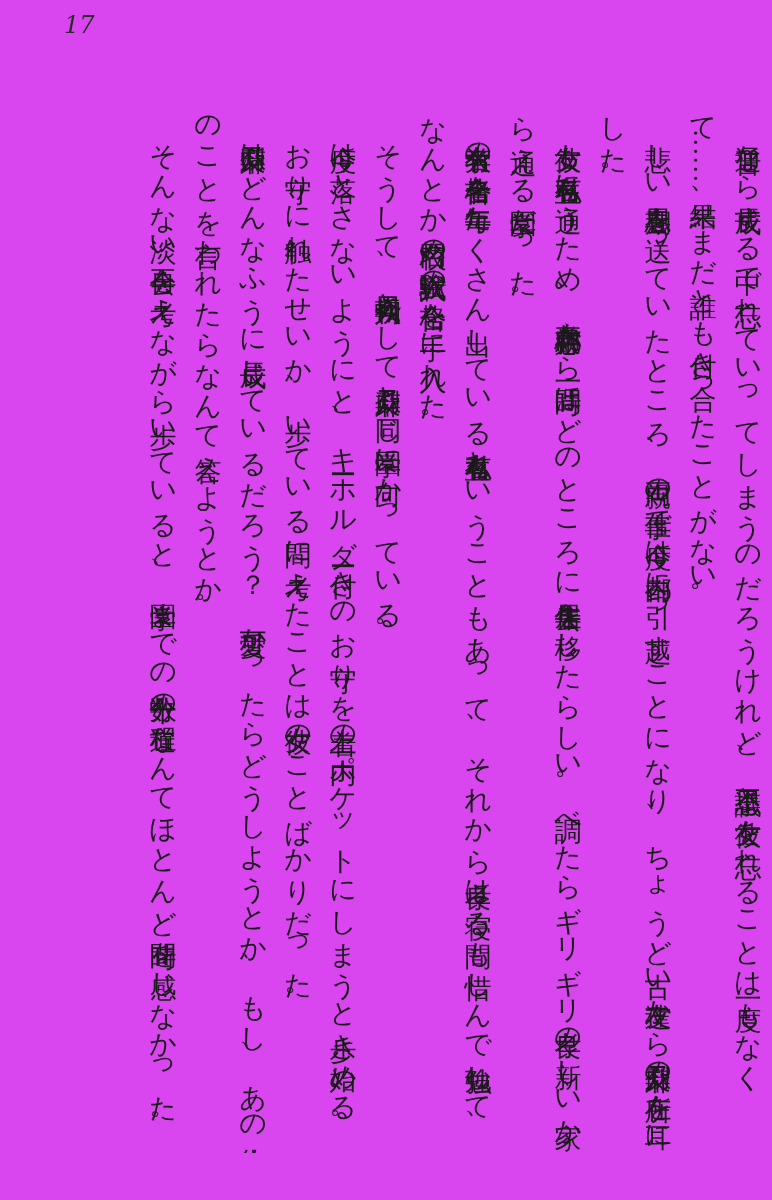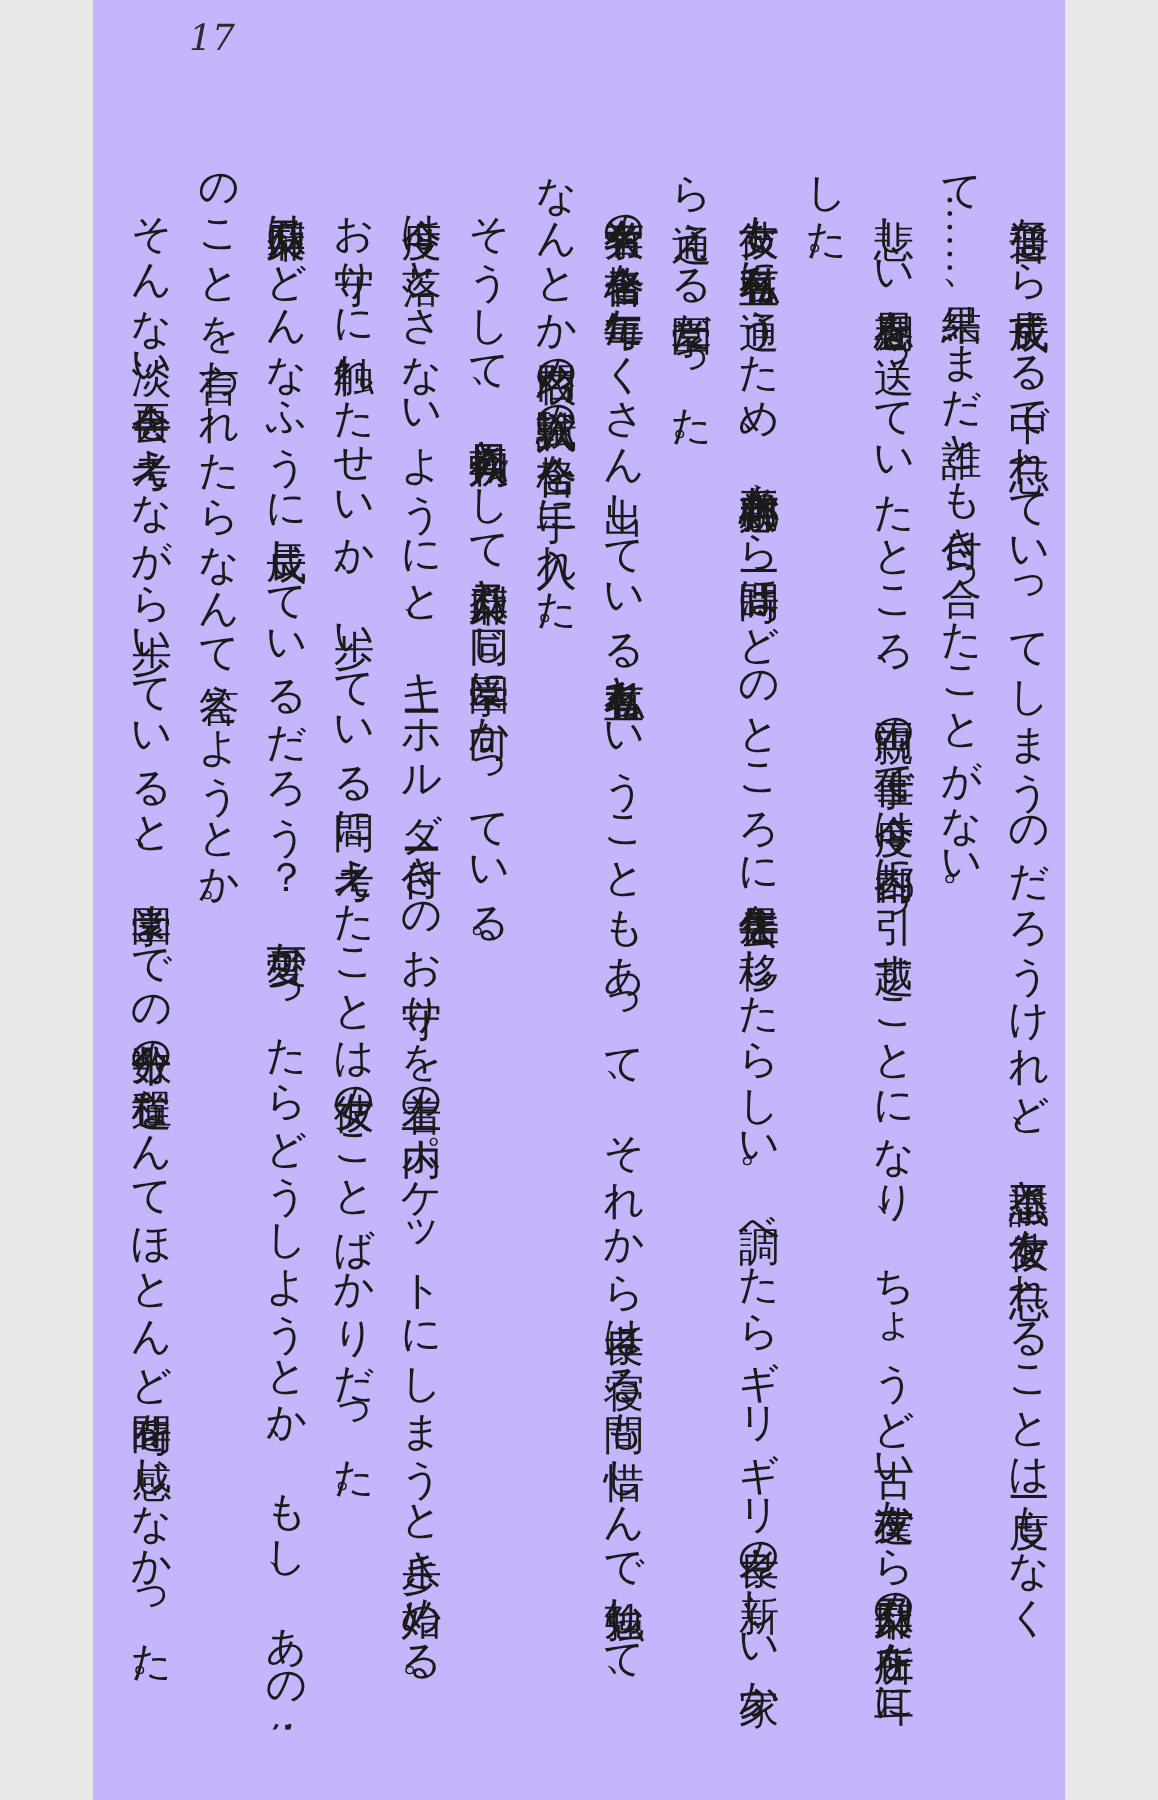--- a/index.html
+++ b/index.html
@@ -2,23 +2,23 @@
 <html lang="ja"><head>
 <meta charset="utf-8">
 <style>
   html, body {
     margin: 0;
     padding: 0;
     background: #e8e8e8;
   }
   .page {
     position: relative;
-    width: 648px;
+    width: 772px;
     height: 1200px;
-    background: #c4b5fd;
+    background: #d946ef;
     overflow: hidden;
     margin: 0 auto;
   }
   .page-number {
     position: absolute;
     top: 13px;
     left: 64px;
     font-family: "DejaVu Serif", serif;
     font-style: italic;
     font-size: 24px;

